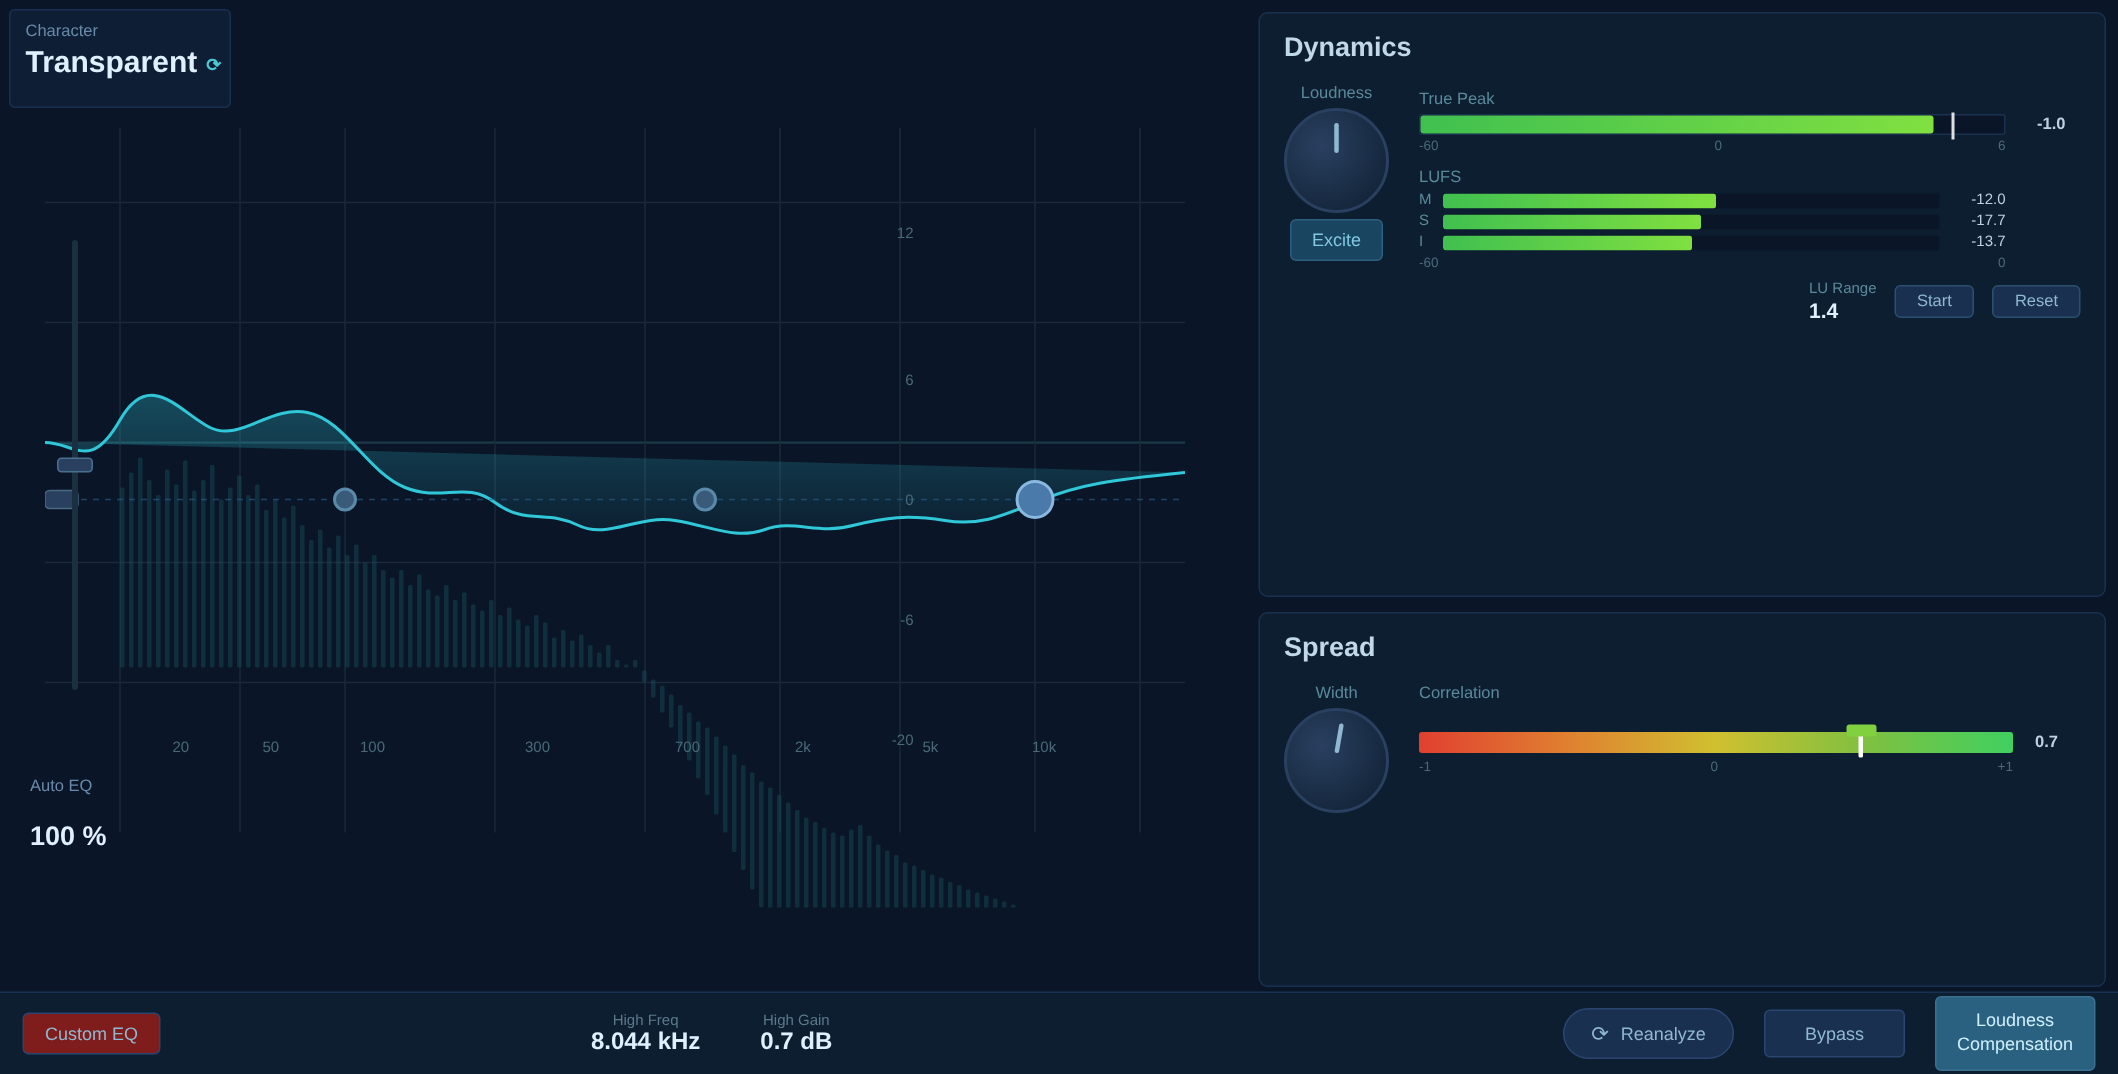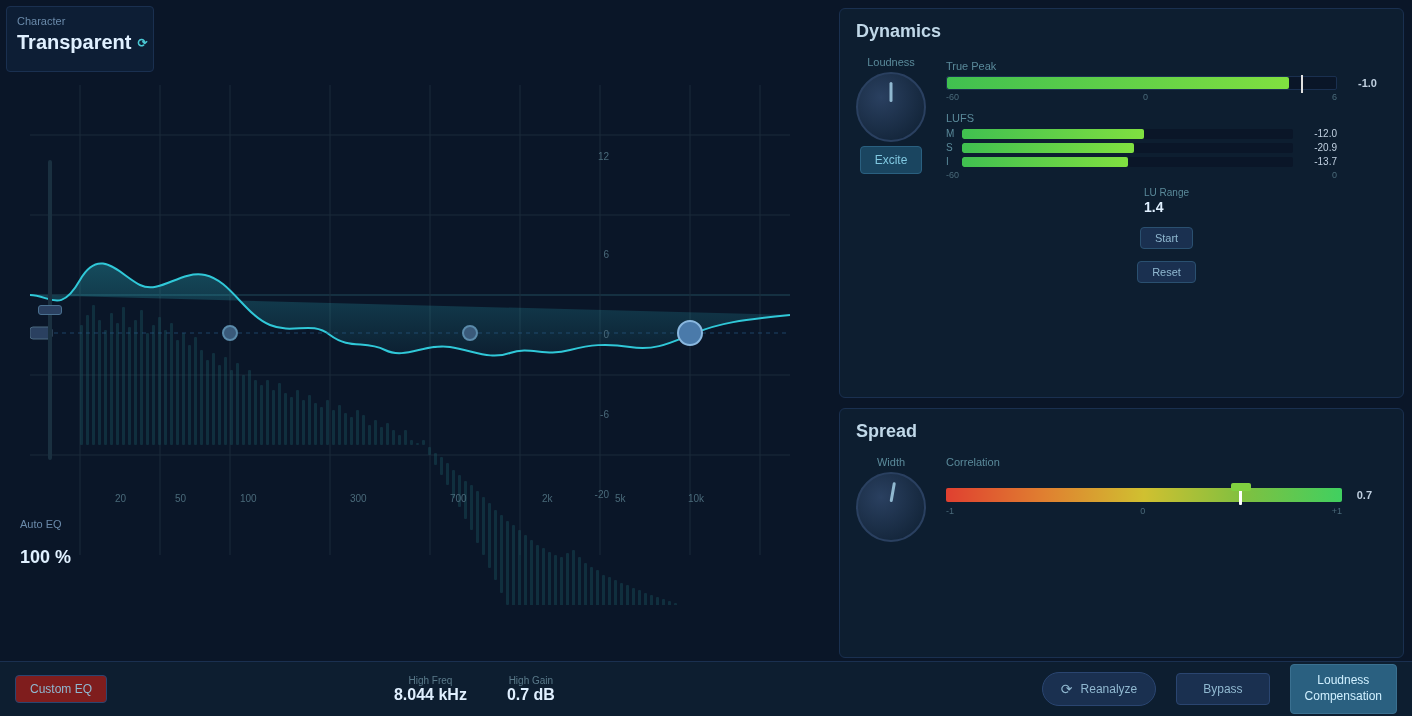--- a/index.html
+++ b/index.html
@@ -316,21 +316,20 @@
       width: 38px;
       text-align: right;
     }
 
     
     .lu-range-area {
       display: flex;
       align-items: center;
       gap: 8px;
       margin-top: 8px;
-      flex-direction: column;
     }
     .lu-range-label {
       font-size: 10px;
       color: #5a8a9a;
       text-align: center;
       line-height: 1.3;
     }
     .lu-range-value {
       font-size: 14px;
       font-weight: 700;
@@ -581,21 +580,21 @@
 <div class="db-label" style="top: 254px; right: 803px;">6</div>
 <div class="db-label" style="top: 334px; right: 803px;">0</div>
 <div class="db-label" style="top: 414px; right: 803px;">-6</div>
 <div class="db-label" style="top: 494px; right: 803px;">-20</div>
 
 <div style="position:absolute; bottom:212px; left:115px; font-size:10px; color:#4a6a7a;">20</div>
 <div style="position:absolute; bottom:212px; left:175px; font-size:10px; color:#4a6a7a;">50</div>
 <div style="position:absolute; bottom:212px; left:240px; font-size:10px; color:#4a6a7a;">100</div>
 <div style="position:absolute; bottom:212px; left:350px; font-size:10px; color:#4a6a7a;">300</div>
 <div style="position:absolute; bottom:212px; left:450px; font-size:10px; color:#4a6a7a;">700</div>
-<div style="position:absolute; bottom:212px; left:530px; font-size:10px; color:#4a6a7a;margin-left:12px;">2k</div>
+<div style="position:absolute; bottom:212px; left:530px; font-size:10px; color:#4a6a7a;">2k</div>
 <div style="position:absolute; bottom:212px; left:615px; font-size:10px; color:#4a6a7a;">5k</div>
 <div style="position:absolute; bottom:212px; left:688px; font-size:10px; color:#4a6a7a;">10k</div>
 
 <div class="auto-eq-area">
   <div>Auto EQ</div>
   <div class="auto-eq-value">100 %</div>
 </div>
 
 <div class="v-slider-area">
   <div class="v-slider-track">
@@ -644,21 +643,21 @@
               <div class="lufs-bar-fill" style="width:55%;"></div>
             </div>
             <span class="lufs-value">-12.0</span>
           </div>
 
           <div class="lufs-row">
             <span class="lufs-ch">S</span>
             <div class="lufs-bar-track">
               <div class="lufs-bar-fill" style="width:52%;"></div>
             </div>
-            <span class="lufs-value">-20.9</span>
+            <span class="lufs-value">-17.7</span>
           </div>
 
           <div class="lufs-row">
             <span class="lufs-ch">I</span>
             <div class="lufs-bar-track">
               <div class="lufs-bar-fill" style="width:50%;"></div>
             </div>
             <span class="lufs-value">-13.7</span>
           </div>
           <div class="meter-scale">

